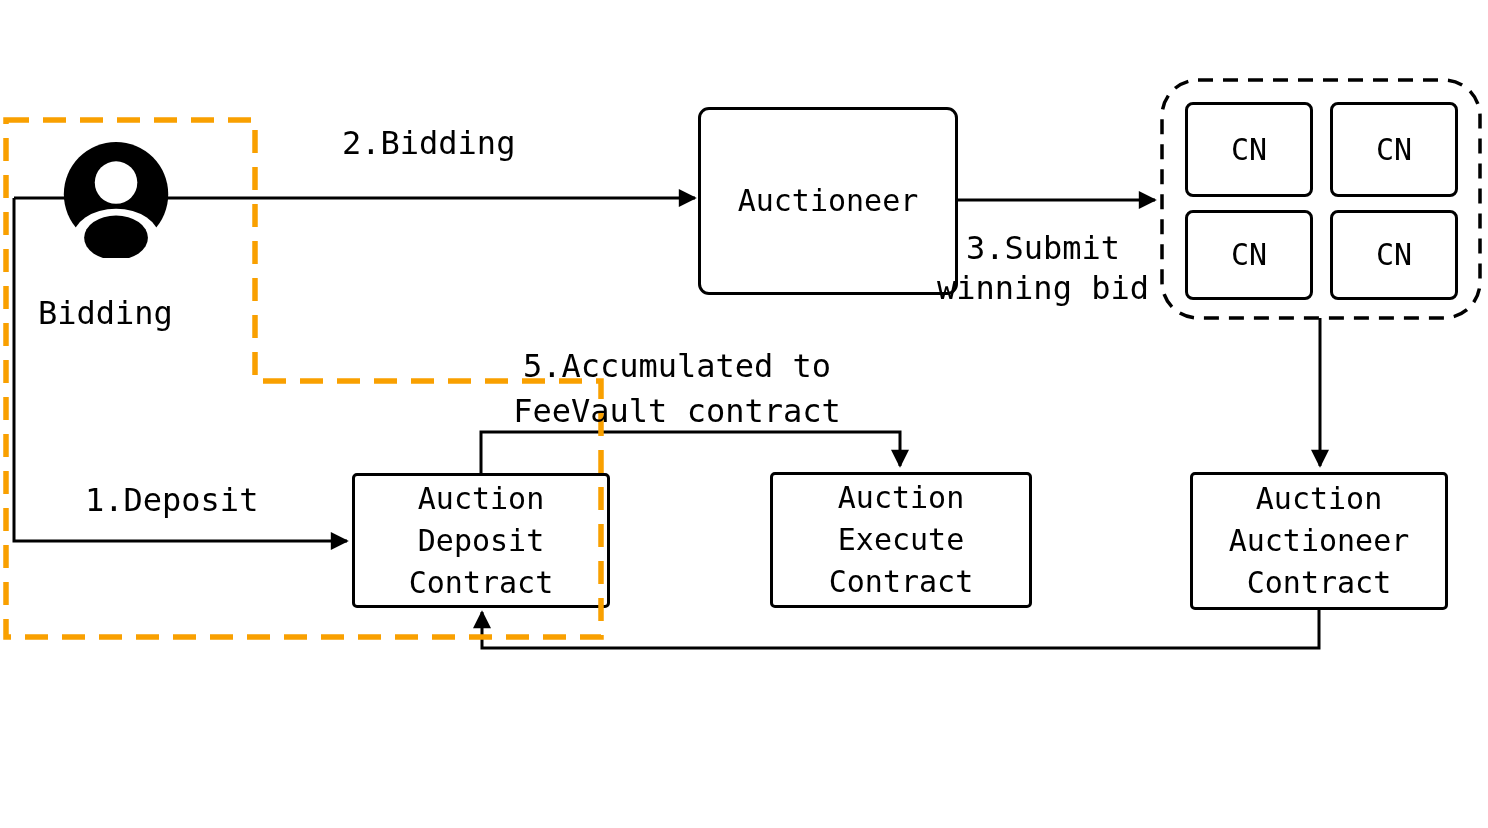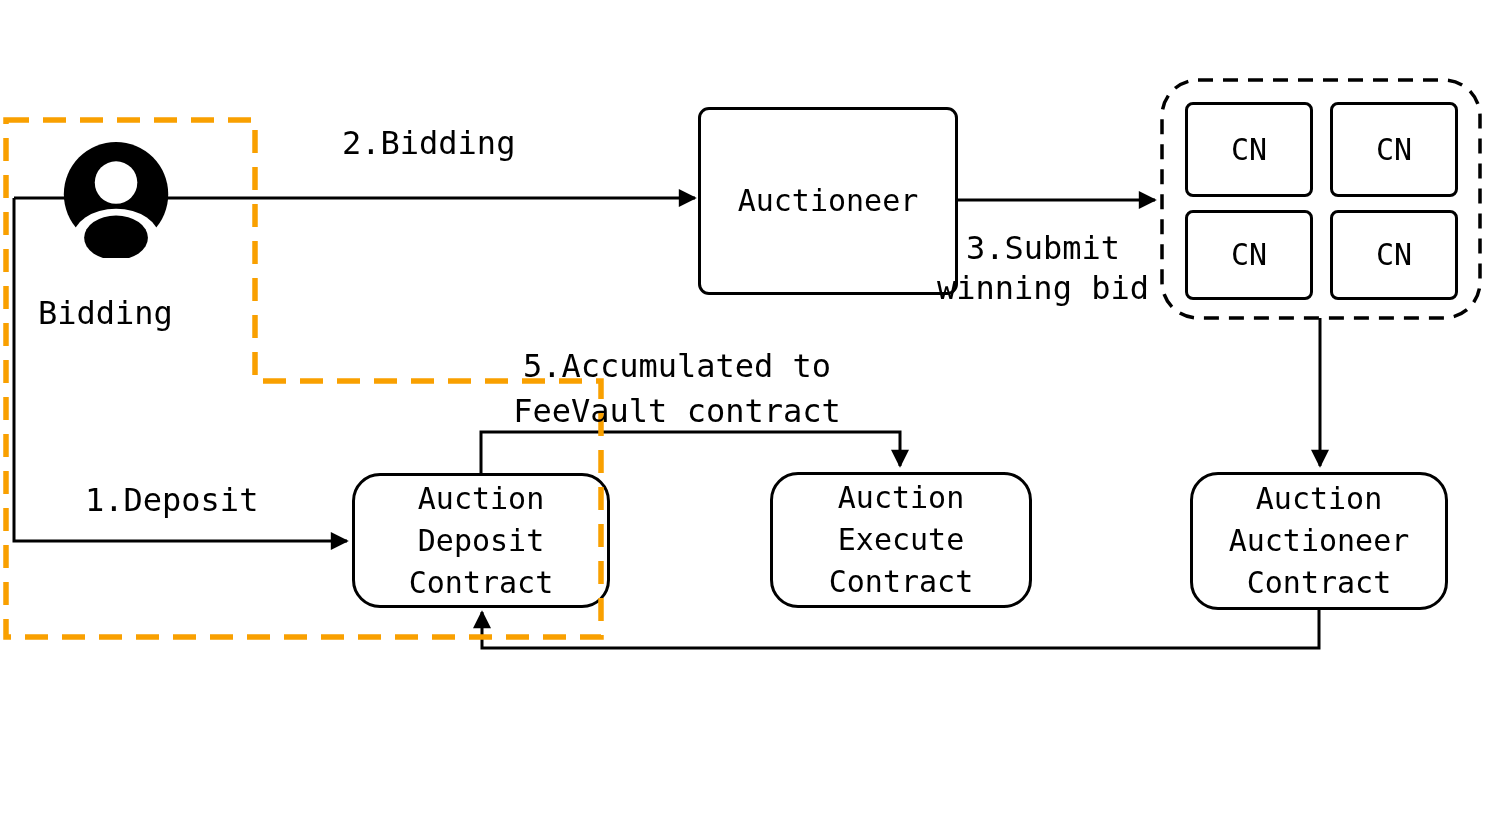--- a/index.html
+++ b/index.html
@@ -3,21 +3,21 @@
 <meta charset="utf-8">
 <style>
   html,body{margin:0;padding:0;background:#fff;}
   .stage{
     position:relative;width:1488px;height:828px;background:#ffffff;
     font-family:"DejaVu Sans Mono","Liberation Mono",monospace;color:#000;
     overflow:hidden;
   }
   .stage svg.layer{position:absolute;left:0;top:0;pointer-events:none;}
   .node{
-    position:absolute;border:3px solid #000;border-radius:28px;background:#fff;
+    position:absolute;border:3px solid #000;border-radius:5px;background:#fff;
     display:flex;flex-direction:column;align-items:center;justify-content:center;
     font-size:30px;line-height:42px;text-align:center;
   }
   .node.auctioneer{border-radius:42px;}
   .node.cn{border-radius:8px;font-size:30px;}
   .lbl{
     position:absolute;font-size:32px;line-height:40px;white-space:nowrap;
   }
   .lbl.center{text-align:center;}
   .iconwrap{position:absolute;}

